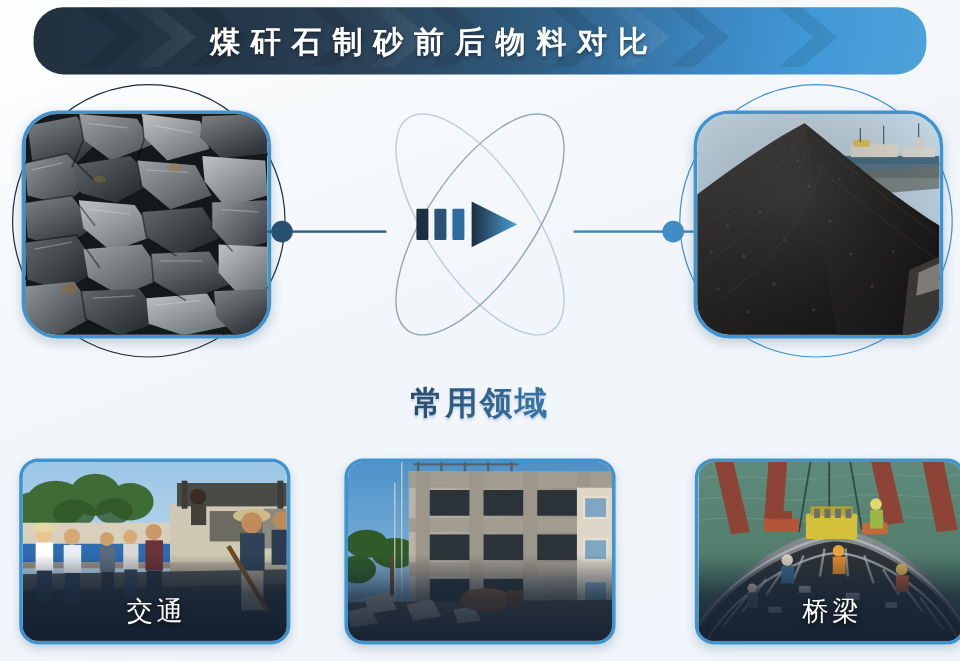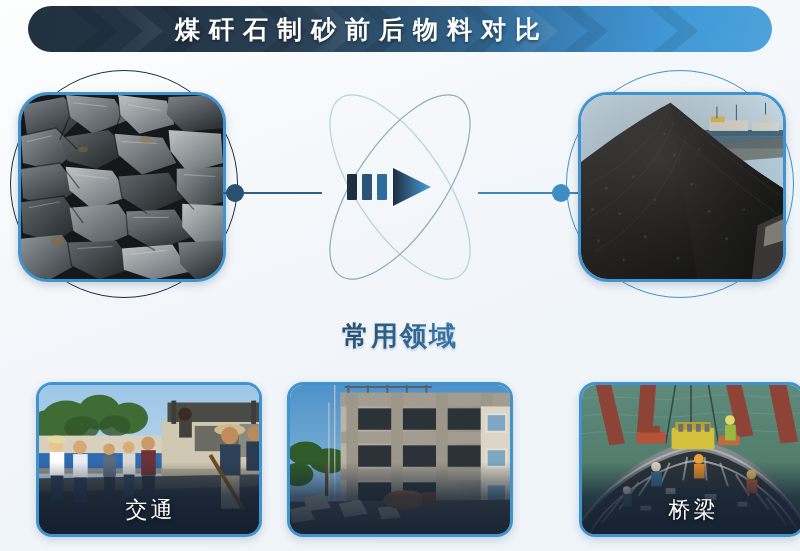--- a/index.html
+++ b/index.html
@@ -21,21 +21,21 @@
     width: 800px;
     height: 551px;
   }
 
   
   .banner-wrap {
     position: absolute;
     left: 28px;
     top: 6px;
     width: 744px;
-    height: 46px;
+    height: 56px;
   }
   .banner-bg {
     position: absolute;
     inset: 0;
     border-radius: 25px;
     background: linear-gradient(100deg,
         #22313f 0%,
         #233445 18%,
         #2b4257 38%,
         #2f5b7e 56%,
@@ -166,21 +166,21 @@
     position: absolute;
     top: 0;
     width: 226px;
     height: 155px;
     box-sizing: border-box;
     border: 3px solid #3f93cf;
     border-radius: 16px;
     overflow: hidden;
     box-shadow: 0 3px 8px rgba(35,70,105,.20);
   }
-  .app-1 { left: 36px; }
+  .app-1 { left: 16px; }
   .app-2 { left: 287px; }
   .app-3 { left: 546px; margin-left: 33px; }
 
   .app-photo { position: absolute; inset: 0; }
   .app-shade {
     position: absolute;
     left: 0; right: 0; bottom: 0;
     height: 72px;
     background: linear-gradient(to bottom, rgba(22,36,54,0) 0%, rgba(22,36,54,.72) 48%, rgba(20,33,50,.93) 100%);
   }

